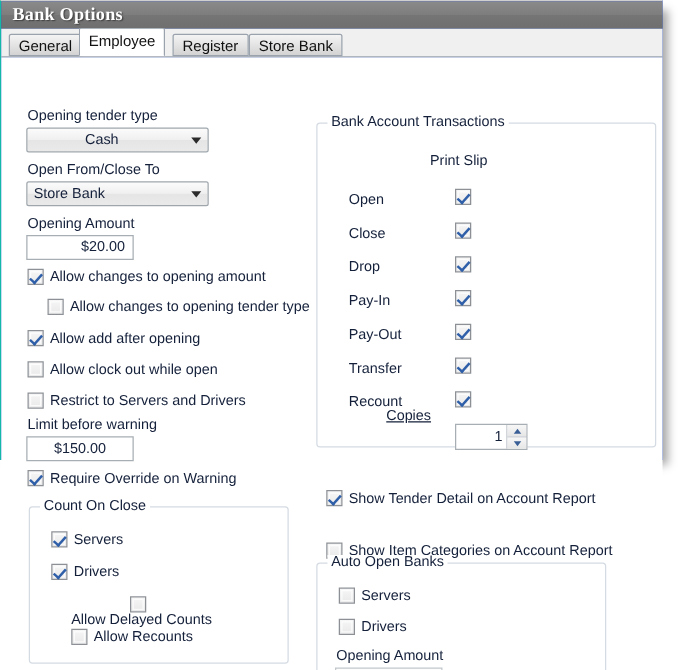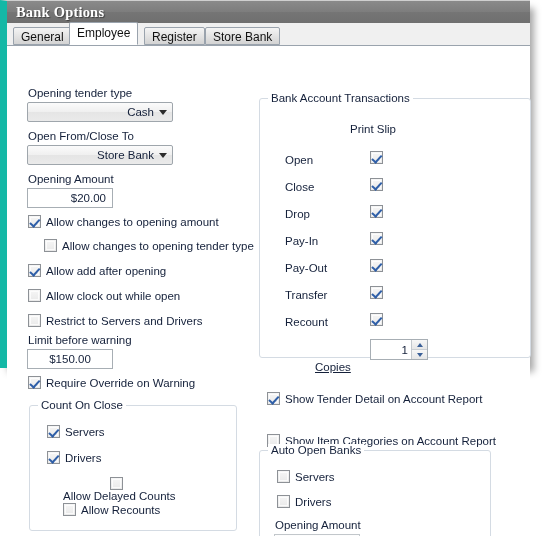--- a/index.html
+++ b/index.html
@@ -15,21 +15,21 @@
     color: #1a1a2e;
     overflow: hidden;
   }
 
   .window {
     position: absolute;
     left: 0; top: 0;
     width: 530px;
     height: 368px;
     background: #1d4ed8;
-    border-left: 7px solid #14b8a6;
+    border-left: 1px solid #14b8a6;
     border-top: 1px solid #cfcfcf;
     box-sizing: border-box;
     box-shadow: 6px 6px 7px -2px rgba(0,0,0,0.35);
   }
 
   
   .titlebar {
     height: 22px;
     background: linear-gradient(to bottom, #8a8a8a 0%, #7d7d7d 50%, #757575 51%, #6f6f6f 100%);
     display: flex;
@@ -77,21 +77,20 @@
     background: #ffffff;
     border-bottom: 1px solid #ffffff;
     z-index: 5;
   }
 
   
   .content {
     position: relative;
     height: 478px;
     background: #ffffff;
-    text-align: right;
   }
 
   .lbl {
     position: absolute;
     font-size: 11.5px;
     color: #14203a;
     white-space: nowrap;
   }
 
   
@@ -381,21 +380,21 @@
       <div class="lbl" style="left:25px; top:190px;">Transfer</div>
       <div class="cb checked" style="left:110px; top:187px;">
         <span class="box"></span>
       </div>
 
       <div class="lbl" style="left:25px; top:217px;">Recount</div>
       <div class="cb checked" style="left:110px; top:214px;">
         <span class="box"></span>
       </div>
 
-      <div class="lbl" style="left:55px; top:262px;text-decoration:underline;">Copies</div>
+      <div class="lbl" style="left:55px; top:228px;text-decoration:underline;">Copies</div>
       <div class="spin" style="left:110px; top:240px; width:58px;">
         <span class="spin-val">1</span>
         <span class="spin-btns">
           <span class="sb">
               <i class="tri-up-s"></i>
             </span>
           <span class="sb">
               <i class="tri-down-s"></i>
             </span>
         </span>

